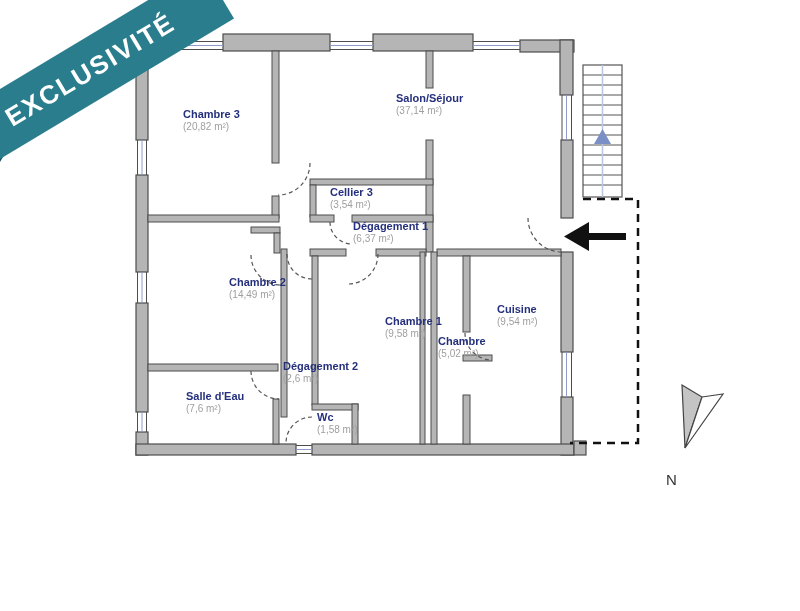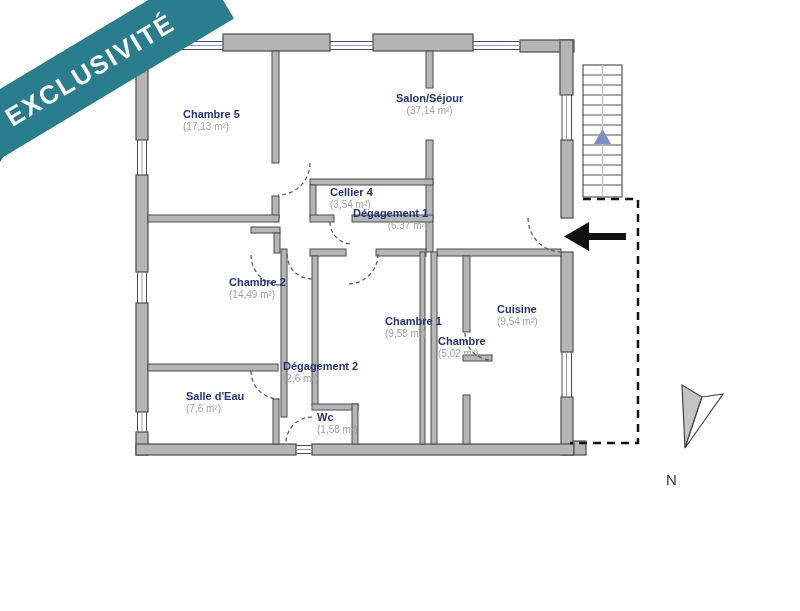--- a/index.html
+++ b/index.html
@@ -3,23 +3,23 @@
 <meta charset="utf-8">
 <style>
   html,body{margin:0;padding:0;background:#fff;}
   #stage{position:relative;width:800px;height:611px;background:#ffffff;overflow:hidden;
          font-family:"Liberation Sans",sans-serif;}
   #plan-svg{position:absolute;left:0;top:0;}
   .room-label{position:absolute;white-space:nowrap;z-index:3;}
   .rl-title{display:block;font-size:11px;font-weight:700;color:#25307c;line-height:13px;}
   .rl-area{display:block;font-size:10px;color:#9f9f9f;line-height:12px;}
   #lbl-chambre3{left:183px;top:108px;}
-  #lbl-salon{left:396px;top:92px;text-align:center;}
+  #lbl-salon{left:396px;top:92px;}
   #lbl-cellier2{left:330px;top:186px;}
-  #lbl-degagement1{left:353px;top:207px;text-align:right;}
+  #lbl-degagement1{left:353px;top:220px;}
   #lbl-chambre2{left:181px;top:276px;margin-left:48px;}
   #lbl-chambre1{left:349px;top:315px;margin-left:36px;}
   #lbl-cellier{left:438px;top:335px;}
   #lbl-cuisine{left:497px;top:303px;}
   #lbl-degagement2{left:283px;top:360px;}
   #lbl-salledeau{left:186px;top:390px;}
   #lbl-wc{left:317px;top:411px;}
   #banner{position:absolute;left:-60px;top:40px;width:300px;height:60px;background:#2a7d8d;
           transform:rotate(-31deg);display:flex;align-items:center;justify-content:center;
           color:#ffffff;font-weight:700;font-size:26px;letter-spacing:2px;z-index:5;}
@@ -157,29 +157,29 @@
       <polygon points="589,222 589,251 564,236.5"></polygon>
     </g>
 
     <g stroke="#444" stroke-width="1.2">
       <polygon points="682,385 702,397 685,448" fill="#c4c4c4"></polygon>
       <polygon points="702,397 723,394 685,448" fill="#ffffff"></polygon>
     </g>
   </svg>
 
   <div class="room-label" id="lbl-chambre3">
-    <span class="rl-title">Chambre 5</span>
-    <span class="rl-area">(17,13 m²)</span>
+    <span class="rl-title">Chambre 3</span>
+    <span class="rl-area">(20,82 m²)</span>
   </div>
   <div class="room-label" id="lbl-salon">
     <span class="rl-title">Salon/Séjour</span>
     <span class="rl-area">(37,14 m²)</span>
   </div>
   <div class="room-label" id="lbl-cellier2">
-    <span class="rl-title">Cellier 4</span>
+    <span class="rl-title">Cellier 3</span>
     <span class="rl-area">(3,54 m²)</span>
   </div>
   <div class="room-label" id="lbl-degagement1">
     <span class="rl-title">Dégagement 1</span>
     <span class="rl-area">(6,37 m²)</span>
   </div>
   <div class="room-label" id="lbl-chambre2">
     <span class="rl-title">Chambre 2</span>
     <span class="rl-area">(14,49 m²)</span>
   </div>

